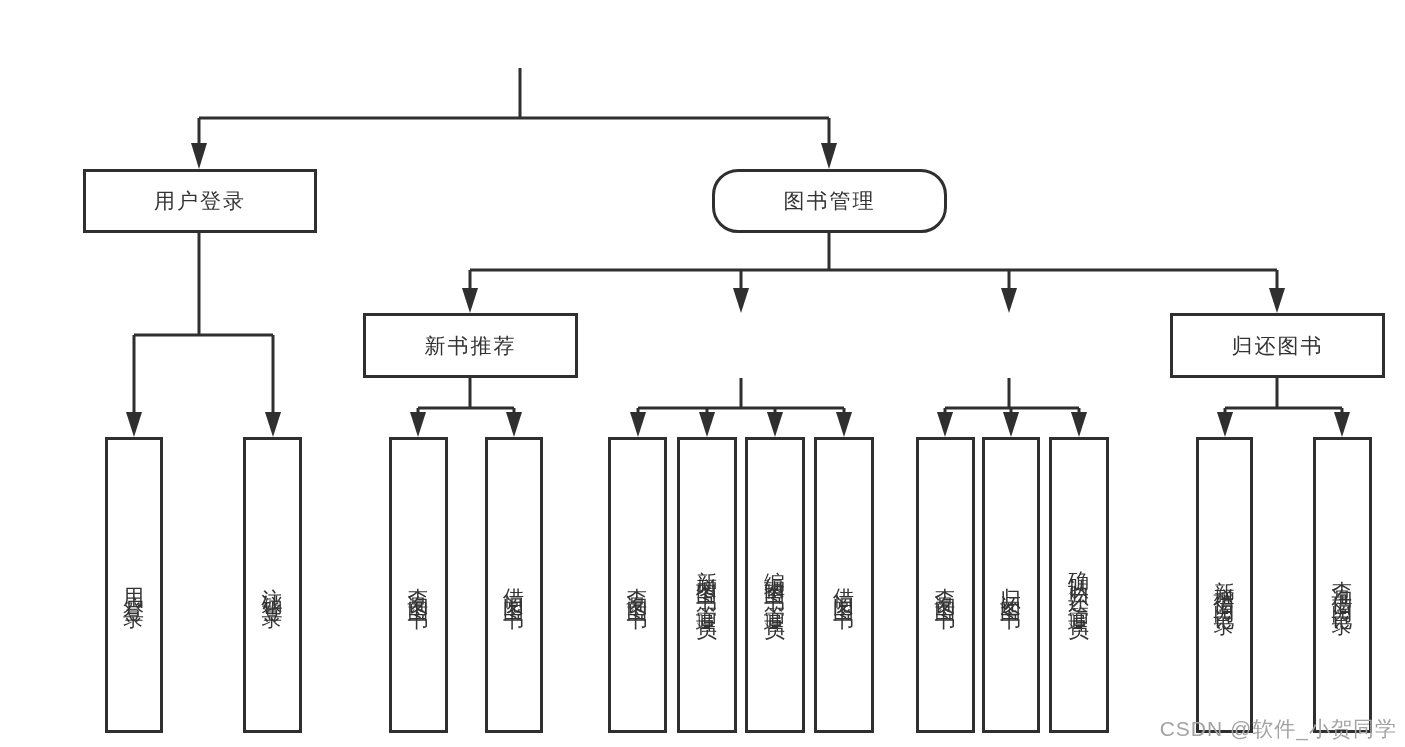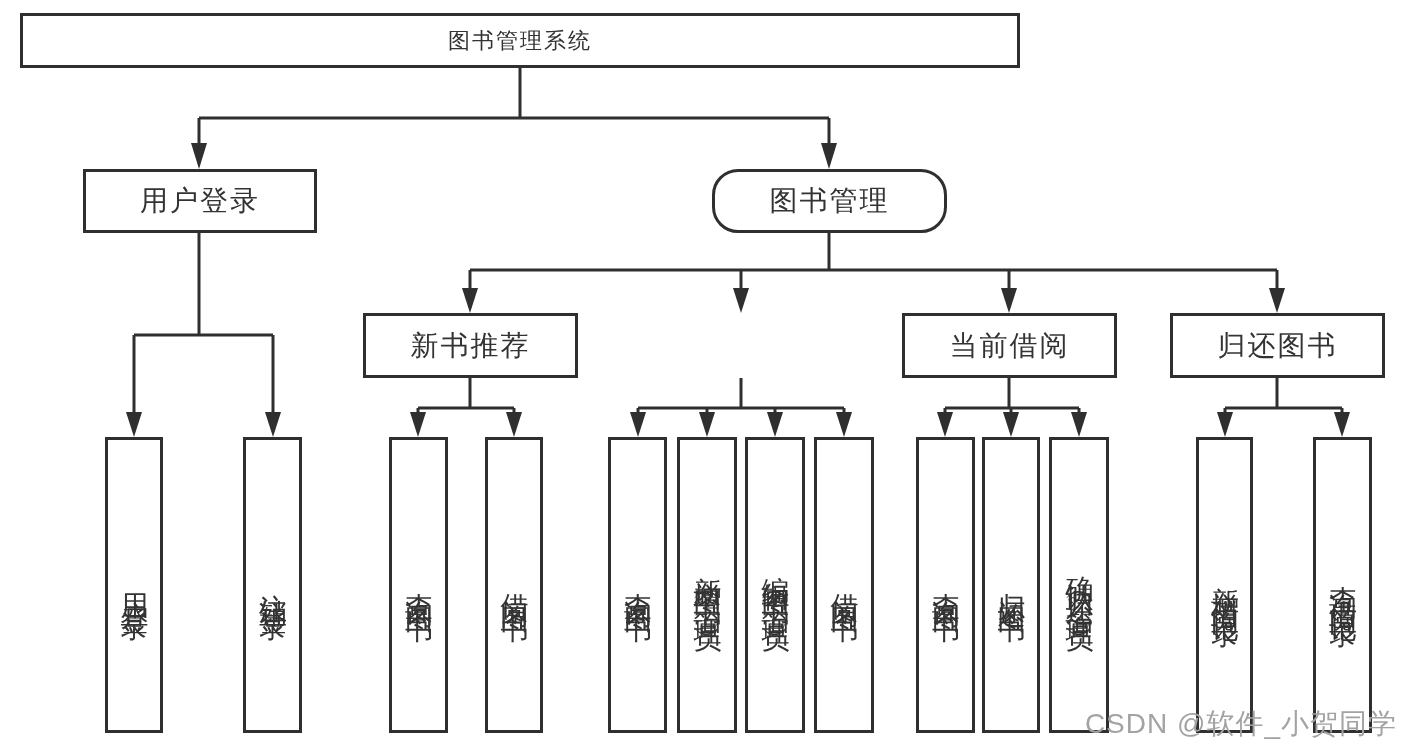--- a/index.html
+++ b/index.html
@@ -21,21 +21,21 @@
   }
   .node {
     position: absolute;
     box-sizing: border-box;
     border: 3px solid #2f2f2f;
     background: #ffffff;
     display: flex;
     align-items: center;
     justify-content: center;
     color: #333333;
-    font-size: 28px;
+    font-size: 21px;
     letter-spacing: 2px;
   }
   .node.root { font-size: 22px; }
   .node.vert .vtext {
     writing-mode: vertical-rl;
     letter-spacing: 7px;
     line-height: 1.0;
     white-space: nowrap;
   }
   
@@ -60,21 +60,21 @@
   .n-l-c3 { left: 814px;  width: 60px; }
   .n-l-d0 { left: 916px;  width: 59px; }
   .n-l-d1 { left: 982px;  width: 58px; }
   .n-l-d2 { left: 1049px; width: 60px; }
   .n-l-e0 { left: 1196px; width: 57px; }
   .n-l-e1 { left: 1313px; width: 59px; }
   #watermark {
     position: absolute;
     right: 8px;
     bottom: 4px;
-    font-size: 28px;
+    font-size: 21px;
     color: #a3a3a3;
     letter-spacing: 1px;
     z-index: 5;
   }
 </style>
 </head>
 <body>
 
 <div id="stage">
 
@@ -144,37 +144,31 @@
 
       <polygon points="937,412 953,412 945,437"></polygon>
       <polygon points="1003,412 1019,412 1011,437"></polygon>
       <polygon points="1071,412 1087,412 1079,437"></polygon>
 
       <polygon points="1217,412 1233,412 1225,437"></polygon>
       <polygon points="1334,412 1350,412 1342,437"></polygon>
     </g>
   </svg>
 
-  <div class="node root n-root">
-    <span>图书管理系统</span>
-  </div>
 
   <div class="node n-login">
     <span>用户登录</span>
   </div>
   <div class="node n-mgmt">
     <span>图书管理</span>
   </div>
 
   <div class="node n-sec0">
     <span>新书推荐</span>
   </div>
-  <div class="node n-sec2">
-    <span>当前借阅</span>
-  </div>
   <div class="node n-sec3">
     <span>归还图书</span>
   </div>
 
   <div class="node vert leaf n-l-a0">
     <span class="vtext">用户登录</span>
   </div>
   <div class="node vert leaf n-l-a1">
     <span class="vtext">注销登录</span>
   </div>

